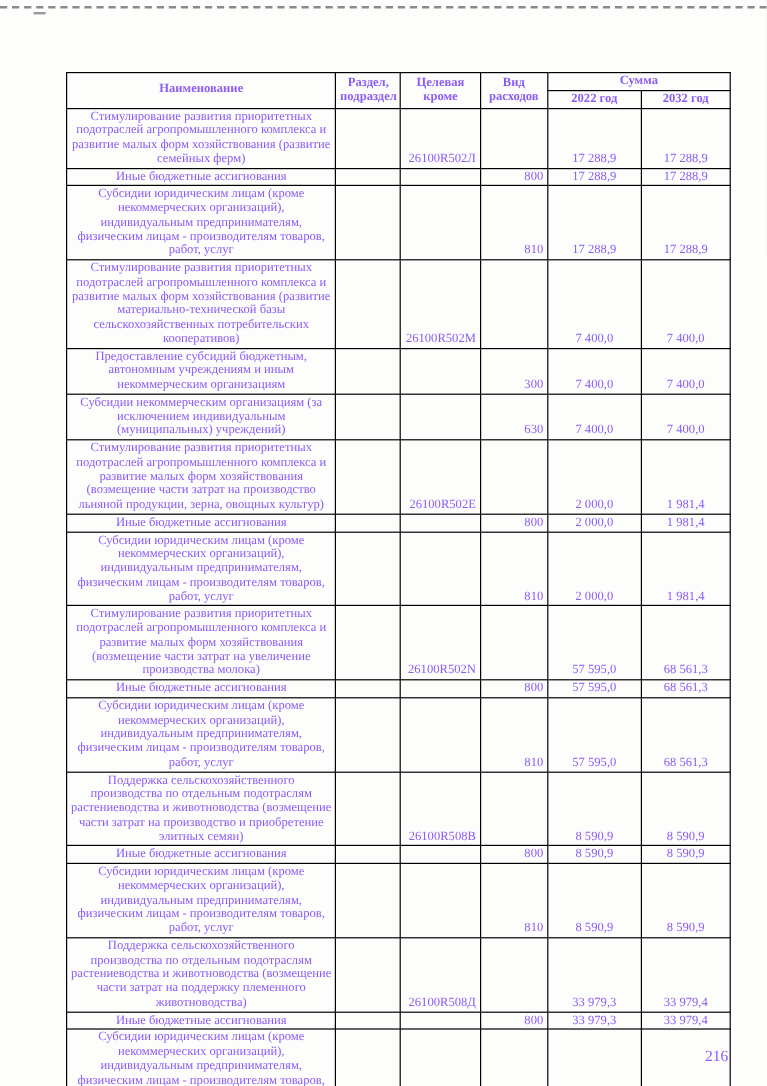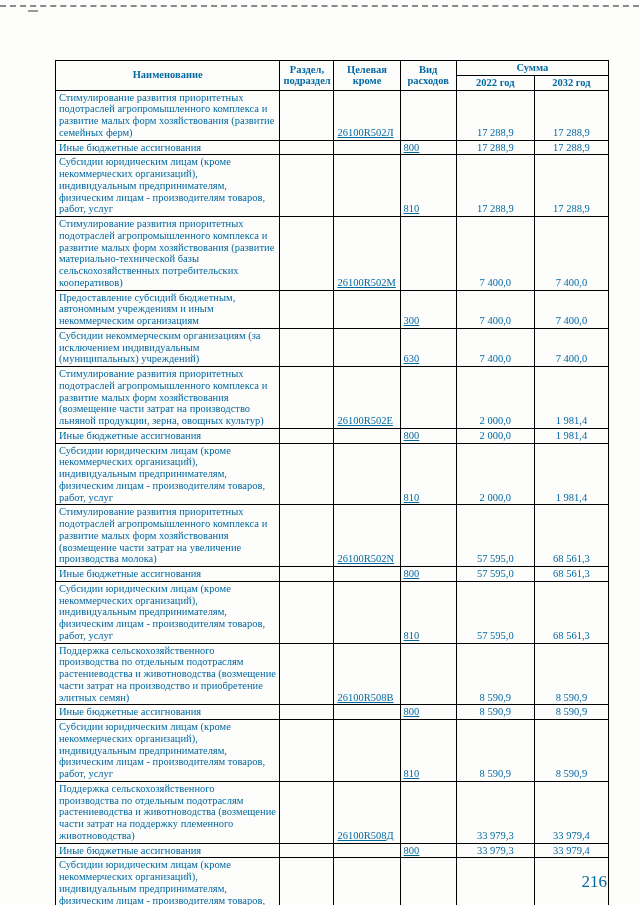--- a/index.html
+++ b/index.html
@@ -7,21 +7,21 @@
     padding: 0;
     background: #e8e8e8;
   }
   .page {
     position: relative;
     width: 639px;
     height: 905px;
     margin: 0 auto;
     background: #fdfdfc;
     font-family: "Liberation Serif", serif;
-    color: #0369a1;
+    color: #8b5cf6;
     overflow: hidden;
   }
   .scan-marks {
     position: absolute;
     top: 5px;
     left: 0;
     width: 100%;
     height: 0;
     border-top: 2px dashed #8a8a8a;
   }
@@ -49,38 +49,37 @@
     padding: 1px 3px;
     overflow: hidden;
   }
   .budget-table th {
     font-weight: bold;
     text-align: center;
     vertical-align: middle;
     font-size: 10.5px;
   }
   td.td-name {
-    text-align: left;
+    text-align: center;
     vertical-align: top;
   }
   td.td-center {
-    text-align: left;
+    text-align: right;
     vertical-align: bottom;
-    text-decoration: underline;
   }
   td.td-amount {
     text-align: center;
     vertical-align: bottom;
     white-space: nowrap;
   }
   .page-number {
     position: absolute;
     top: 872px;
     right: 32px;
-    font-size: 17px;
+    font-size: 13px;
     font-family: "Liberation Serif", serif;
   }
 </style>
 </head>
 <body>
 
 <div class="page">
   <div class="scan-marks"></div>
   <div class="scan-mark-left"></div>
 

